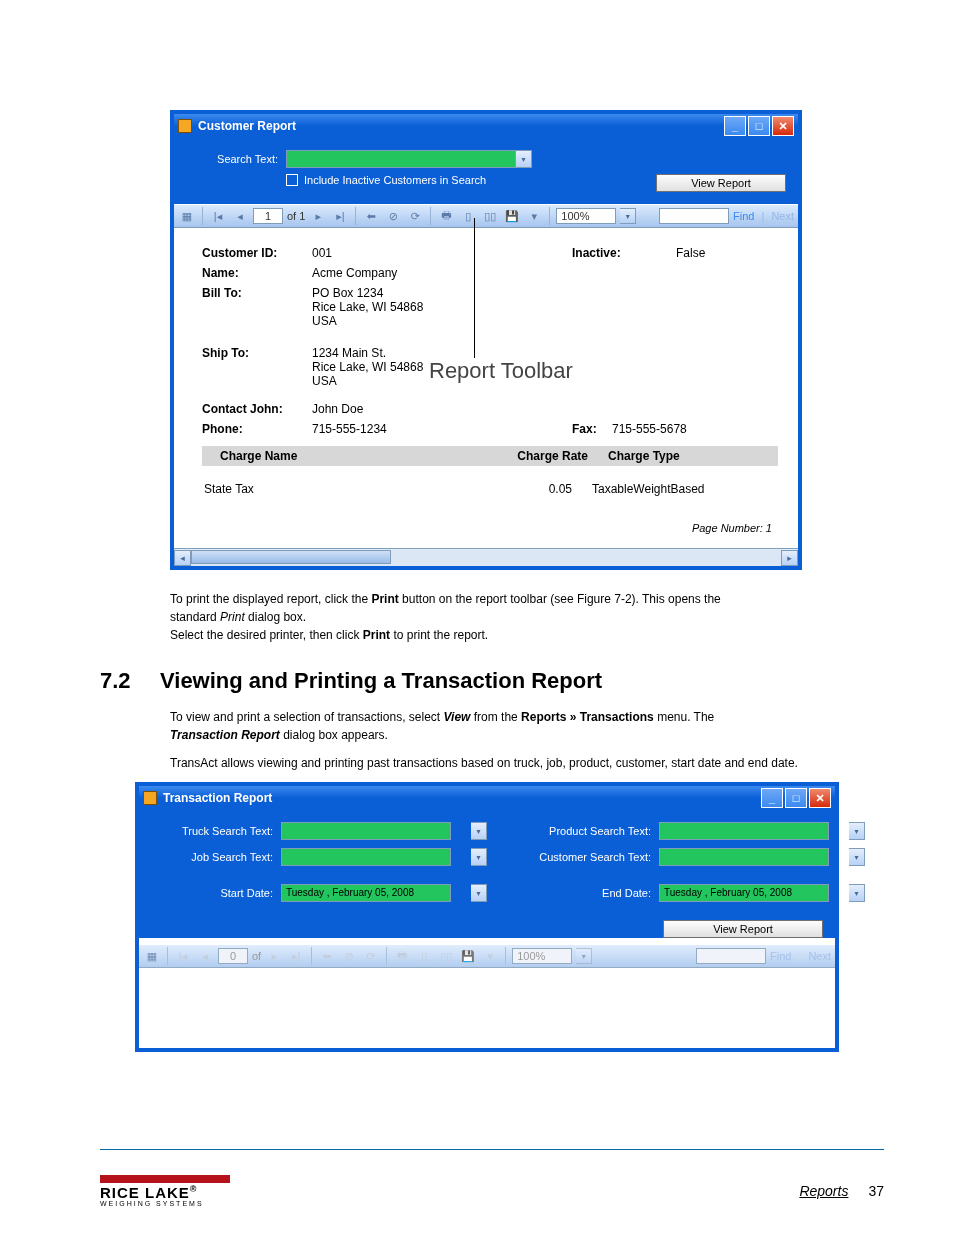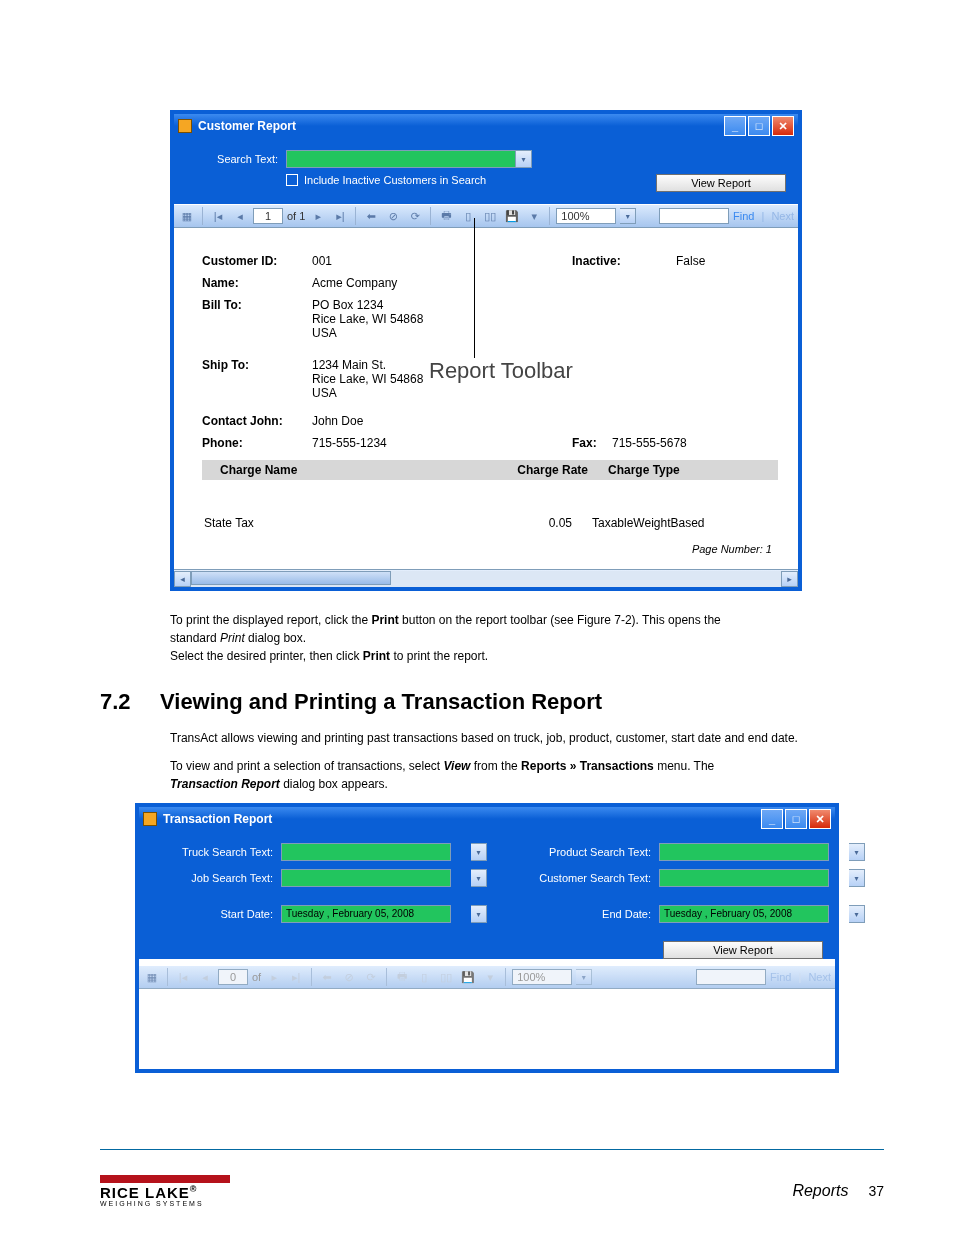--- a/index.html
+++ b/index.html
@@ -28,29 +28,29 @@
   .rvbar .sep { width: 1px; height: 18px; background: #9ab3d4; margin: 0 2px; }
   .pagebox { width: 30px; height: 16px; background: #fff; border: 1px solid #7f9db9; text-align: center; font-size: 11px; line-height: 14px; }
   .zoombox { width: 60px; height: 16px; background: #fff; border: 1px solid #7f9db9; font-size: 11px; line-height: 14px; padding-left: 4px; display: inline-block; }
   .findbox { width: 70px; height: 16px; background: #fff; border: 1px solid #7f9db9; display: inline-block; }
   .findlink { color: #3b8af0; font-size: 11px; }
   .findlink.dim { color: #95b7e6; }
 
   
   .reportpane { background: #fff; position: relative; padding: 18px 20px 6px 28px; font-size: 12px; }
   .rp-label { font-weight: bold; }
-  .rp-row { display: flex; margin-bottom: 6px; margin-top: 8px; }
+  .rp-row { display: flex; margin-bottom: 6px; }
   .rp-c1 { width: 110px; }
   .rp-c2 { width: 260px; }
   .rp-c3 { width: 104px; font-weight: bold; }
   .rp-c4 { }
   .annot { position: absolute; font-family: 'Arial Narrow', Arial; font-size: 22px; color: #444; font-weight: 300; }
   .annot-line { position: absolute; width: 1px; background: #000; }
   .tblhdr { background: #d7d7d7; display: flex; padding: 3px 16px; font-weight: bold; margin-top: 10px; }
-  .tblrow { display: flex; padding: 3px 0; margin-top: 33px; }
+  .tblrow { display: flex; padding: 16px 0; }
   .tc1 { width: 280px; padding-left: 2px; }
   .tc2 { width: 110px; text-align: right; padding-right: 20px; }
   .tc3 { width: 140px; }
   .pgnum { text-align: right; font-style: italic; font-size: 11px; padding: 10px 6px 8px 0; }
   .hscroll { height: 18px; background: linear-gradient(#e4eefc,#b7d1f6); border-top: 1px solid #7f9db9; display: flex; align-items: center; }
   .hscroll .arrow { width: 17px; height: 16px; background: linear-gradient(#e4eefc,#b7d1f6); border: 1px solid #7f9db9; display: inline-flex; align-items: center; justify-content: center; font-size: 9px; color: #4a6a99; }
   .hscroll .track { flex: 1; height: 16px; background: #dce7f5; position: relative; }
   .hscroll .thumb { position: absolute; left: 0; top: 0; height: 14px; width: 200px; background: linear-gradient(#cfe0f7,#9bbce8); border: 1px solid #7f9db9; }
 
   
@@ -64,21 +64,21 @@
   .win2 .formlabel { grid-column: span 1; }
 
   
   .footer { position: absolute; bottom: 28px; left: 100px; right: 70px; border-top: 1px solid #0369a1; padding-top: 25px; display: flex; align-items: center; justify-content: space-between; }
   .logo-wrap { line-height: 1; }
   .logo-bar { width: 130px; height: 8px; background: #b5121b; margin-bottom: 2px; }
   .logo-txt { font-family: 'Arial Black', Arial; font-weight: 900; font-size: 15px; letter-spacing: 1px; }
   .logo-sub { font-size: 7px; letter-spacing: 2px; color: #000; }
   .reg { font-size: 9px; vertical-align: top; }
   .foot-spacer { flex: 1; }
-  .foot-sec { font-style: italic; font-size: 16px; margin-right: 20px; }
+  .foot-sec { font-style: italic; font-size: 14px; margin-right: 20px; text-decoration: underline; }
   .foot-pg { font-size: 14px; }
 </style>
 </head>
 <body>
 
 <div class="page">
 
   <div class="win" style="width:632px;">
     <div class="titlebar">
       <span class="ticon"></span>
@@ -199,25 +199,25 @@
     <span>To print the displayed report, click the </span><b>Print</b><span> button on the report toolbar (see Figure 7-2). This opens the</span><br>
     <span>standard </span><i>Print</i><span> dialog box.</span><br>
     <span>Select the desired printer, then click </span><b>Print</b><span> to print the report.</span>
   </div>
 
   <div class="h2">
     <span class="num">7.2</span>
     <span>Viewing and Printing a Transaction Report</span>
   </div>
 
-  <div class="para" style="margin-bottom:10px;">TransAct allows viewing and printing past transactions based on truck, job, product, customer, start date and end date.</div>
   <div class="para" style="margin-bottom:10px;">
     <span>To view and print a selection of transactions, select </span><b><i>View</i></b><span> from the </span><b>Reports » Transactions</b><span> menu. The </span><br>
     <b><i>Transaction Report</i></b><span> dialog box appears.</span>
   </div>
+  <div class="para" style="margin-bottom:10px;">TransAct allows viewing and printing past transactions based on truck, job, product, customer, start date and end date.</div>
 
   <div class="win win2" style="width:704px; margin-left:35px;">
     <div class="titlebar">
       <span class="ticon"></span>
       <span>Transaction Report</span>
       <span class="spacer"></span>
       <span class="winbtn">_</span>
       <span class="winbtn">□</span>
       <span class="winbtn close">✕</span>
     </div>

